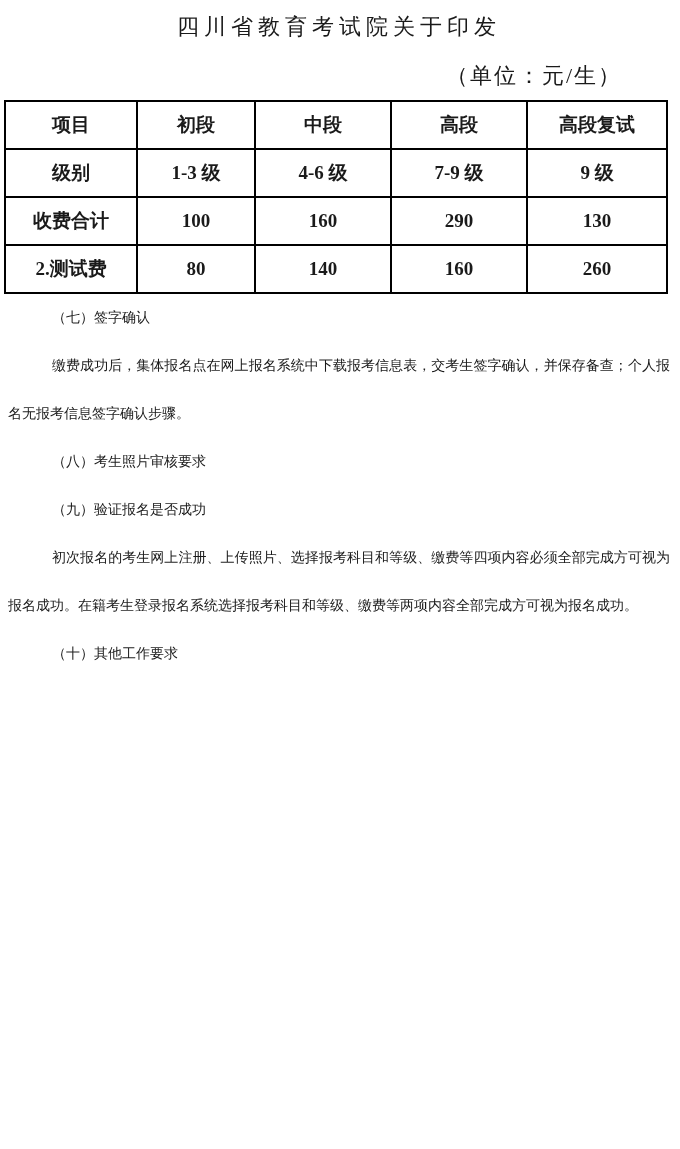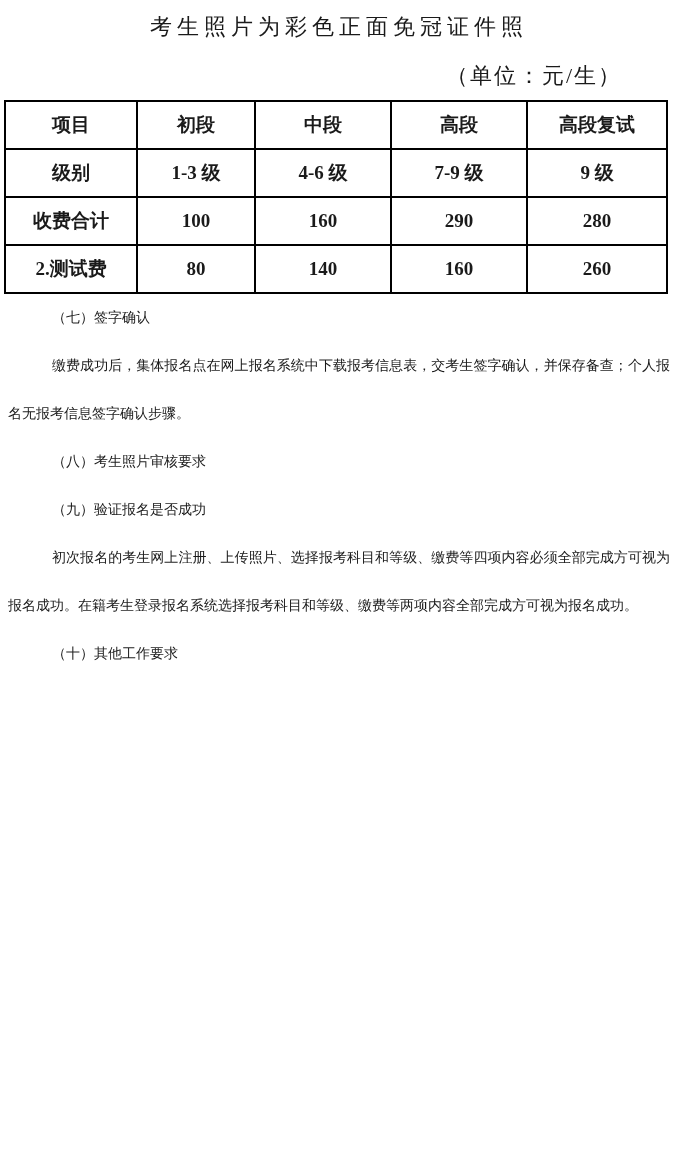--- a/index.html
+++ b/index.html
@@ -60,21 +60,21 @@
     text-align: justify;
     text-indent: 44px;
   }
 </style>
 </head>
 <body>
 
 <div class="page">
 
 
-  <p class="tbl-title">考生照片为彩色正面免冠证件照</p>
+  <p class="tbl-title">四川省教育考试院关于印发</p>
 
   <p class="unit-note">（单位：元/生）</p>
 
   <table class="fee">
     <colgroup>
       <col style="width:132px">
         <col style="width:118px">
         <col style="width:136px">
         <col style="width:136px">
         <col style="width:140px">
@@ -92,21 +92,21 @@
       <td>1-3 级</td>
       <td>4-6 级</td>
       <td>7-9 级</td>
       <td>9 级</td>
     </tr>
     <tr>
       <td class="rowlabel">收费合计</td>
       <td>100</td>
       <td>160</td>
       <td>290</td>
-      <td>280</td>
+      <td>130</td>
     </tr>
     <tr>
       <td class="rowlabel-indent">2.测试费</td>
       <td>80</td>
       <td>140</td>
       <td>160</td>
       <td>260</td>
     </tr>
   </tbody>
     </table>

